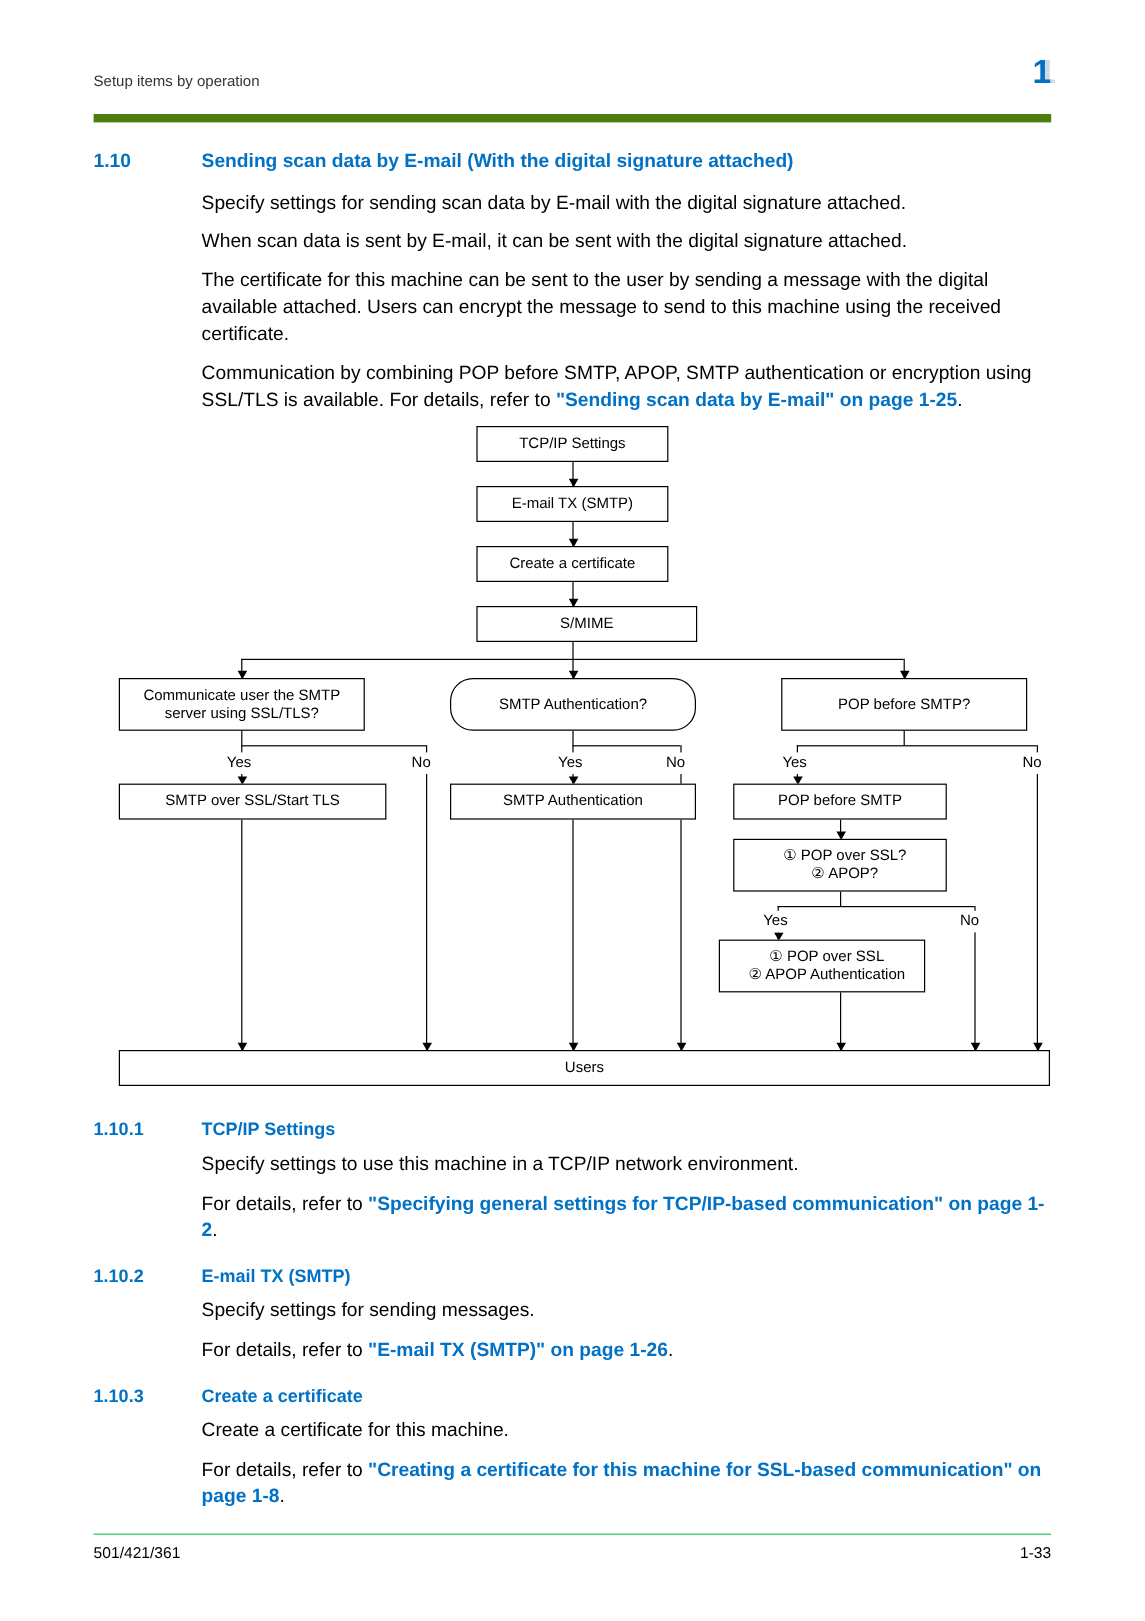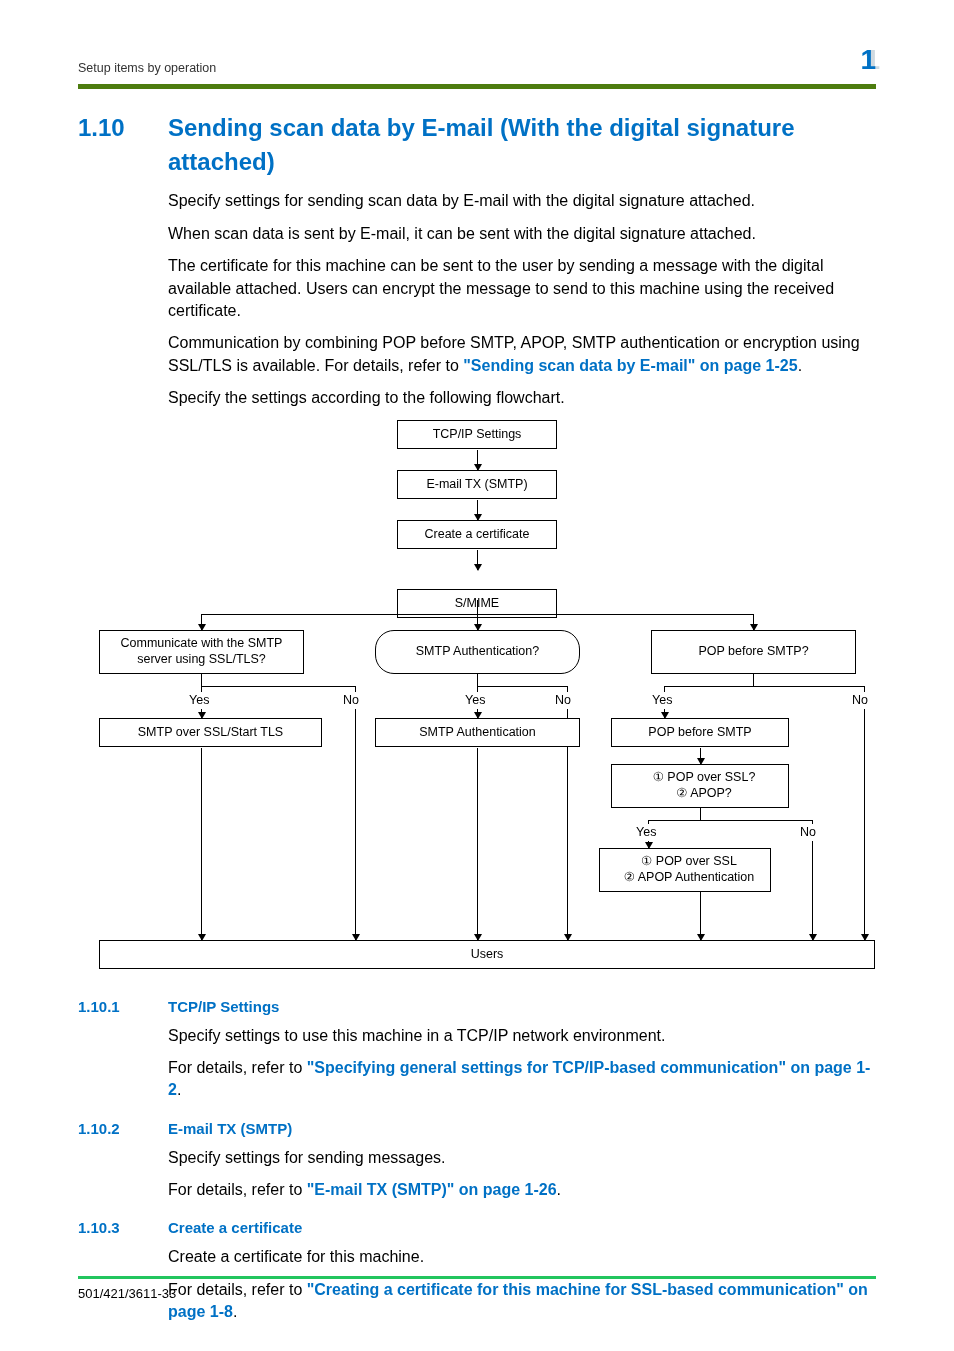--- a/index.html
+++ b/index.html
@@ -16,42 +16,42 @@
     height: 1351px;
     position: relative;
     margin: 0 auto;
     box-sizing: border-box;
     padding: 38px 78px 38px 78px;
   }
   .header-row {
     display: flex;
     align-items: flex-end;
     justify-content: space-between;
-    border-bottom: 5px solid #4d7c0f;
-    padding-bottom: 7px;
+    border-bottom: 7px solid #4d7c0f;
+    padding-bottom: 18px;
     margin-bottom: 22px;
   }
   .header-left {
     font-size: 12.5px;
     color: #333;
   }
   .h1-badge {
     color: #0071c5;
     font-family: "Arial Black", Arial, sans-serif;
     font-size: 28px;
     font-weight: 900;
     position: relative;
     top: 2px;
   }
   .h1-badge-shadow {
     text-shadow: 4px 0 0 #cfd9e0;
   }
   h1.section-title {
     color: #0071c5;
-    font-size: 24px;
+    font-size: 16px;
     font-weight: bold;
     margin: 0 0 12px 0;
     display: flex;
     gap: 26px;
   }
   h1.section-title .num {
     min-width: 64px;
   }
   .body-para {
     margin: 0 0 10px 0;
@@ -123,23 +123,24 @@
     background: #fff;
     padding: 0 2px;
   }
   .multi {
     text-align: center;
     padding-left: 14px;
   }
   .footer {
     position: absolute;
     left: 78px; right: 78px; bottom: 48px;
-    border-top: 3px solid #22c55e;
+    border-top: 1px solid #22c55e;
     padding-top: 6px;
     display: flex;
+    justify-content: space-between;
     font-size: 13px;
   }
 </style>
 </head>
 <body>
 
 <div class="sheet">
   <div class="header-row">
     <span class="header-left">Setup items by operation</span>
     <span class="h1-badge h1-badge-shadow">1</span>
@@ -149,43 +150,42 @@
     <span class="num">1.10</span>
     <span>Sending scan data by E-mail (With the digital signature attached)</span>
   </h1>
 
   <p class="body-para">Specify settings for sending scan data by E-mail with the digital signature attached.</p>
   <p class="body-para">When scan data is sent by E-mail, it can be sent with the digital signature attached.</p>
   <p class="body-para">The certificate for this machine can be sent to the user by sending a message with the digital available attached. Users can encrypt the message to send to this machine using the received certificate.</p>
   <p class="body-para">
     <span>Communication by combining POP before SMTP, APOP, SMTP authentication or encryption using SSL/TLS is available. For details, refer to </span><span class="link">"Sending scan data by E-mail" on page 1-25</span><span>.</span>
   </p>
-  <p class="body-para">Specify the settings according to the following flowchart.</p>
 
   <div class="flow-area">
 
     <div class="flow-box" style="left:318px; top:0; width:160px;">TCP/IP Settings</div>
     <div class="arrow-v" style="left:398px; top:30px; height:20px;"></div>
 
     <div class="flow-box" style="left:318px; top:50px; width:160px;">E-mail TX (SMTP)</div>
     <div class="arrow-v" style="left:398px; top:80px; height:20px;"></div>
 
     <div class="flow-box" style="left:318px; top:100px; width:160px;">Create a certificate</div>
     <div class="arrow-v" style="left:398px; top:130px; height:20px;"></div>
 
-    <div class="flow-box" style="left:318px; top:150px; width:160px;margin-top:19px;">S/MIME</div>
+    <div class="flow-box" style="left:318px; top:150px; width:184px;">S/MIME</div>
 
     <div class="vline" style="left:398px; top:180px; height:14px;"></div>
     <div class="hline" style="left:122px; top:194px; width:552px;"></div>
 
     <div class="arrow-v" style="left:122px; top:194px; height:16px;"></div>
     <div class="arrow-v" style="left:398px; top:194px; height:16px;"></div>
     <div class="arrow-v" style="left:674px; top:194px; height:16px;"></div>
 
-    <div class="flow-box" style="left:20px; top:210px; width:205px; height:44px;">Communicate with the SMTP server using SSL/TLS?</div>
+    <div class="flow-box" style="left:20px; top:210px; width:205px; height:44px;">Communicate user the SMTP server using SSL/TLS?</div>
     <div class="flow-box" style="left:296px; top:210px; width:205px; height:44px;border-radius:19px;">SMTP Authentication?</div>
     <div class="flow-box" style="left:572px; top:210px; width:205px; height:44px;">POP before SMTP?</div>
 
     <div class="vline" style="left:122px; top:254px; height:12px;"></div>
     <div class="hline" style="left:122px; top:266px; width:154px;"></div>
     <div class="vline" style="left:122px; top:266px; height:16px;"></div>
     <div class="arrow-v" style="left:122px; top:282px; height:16px;"></div>
     <div class="vline" style="left:276px; top:266px; height:16px;"></div>
     <div class="arrow-v" style="left:276px; top:282px; height:238px;"></div>
     <div class="label" style="left:108px; top:272px;">Yes</div>

